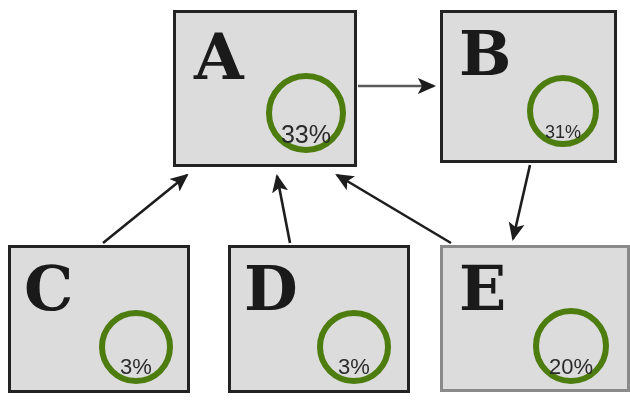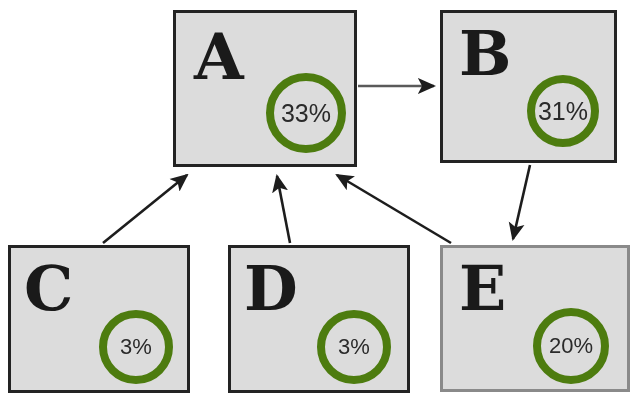--- a/index.html
+++ b/index.html
@@ -39,46 +39,46 @@
   .node-label {
     position: absolute;
     font-family: "DejaVu Serif", serif;
     font-weight: bold;
     color: #1a1a1a;
     line-height: 1;
     letter-spacing: -1px;
   }
   .pct-circle {
     position: absolute;
-    border: 8px solid #4d7c0f;
+    border: 6px solid #4d7c0f;
     border-radius: 50%;
     box-sizing: border-box;
     display: flex;
-    align-items: center;
+    align-items: flex-end;
     justify-content: center;
     background: transparent;
   }
   .pct-text {
     font-family: "Liberation Sans", sans-serif;
     color: #2a2a2a;
     line-height: 1;
     white-space: nowrap;
   }
 
   
   #node-a { left: 173px; top: 10px; width: 184px; height: 157px; }
   #node-a .node-label { left: 18px; top: 12px; font-size: 64px; }
   #node-a .pct-circle { left: 90px; top: 60px; width: 80px; height: 80px; }
   #node-a .pct-text { font-size: 25px; }
 
   
   #node-b { left: 440px; top: 10px; width: 177px; height: 153px; }
   #node-b .node-label { left: 16px; top: 10px; font-size: 62px; }
   #node-b .pct-circle { left: 84px; top: 62px; width: 72px; height: 72px; }
-  #node-b .pct-text { font-size: 25px; }
+  #node-b .pct-text { font-size: 18px; }
 
   
   #node-c { left: 8px; top: 245px; width: 182px; height: 148px; }
   #node-c .node-label { left: 13px; top: 10px; font-size: 62px; }
   #node-c .pct-circle { left: 88px; top: 62px; width: 74px; height: 74px; }
   #node-c .pct-text { font-size: 22px; }
 
   
   #node-d { left: 228px; top: 245px; width: 182px; height: 148px; }
   #node-d .node-label { left: 13px; top: 10px; font-size: 62px; }

